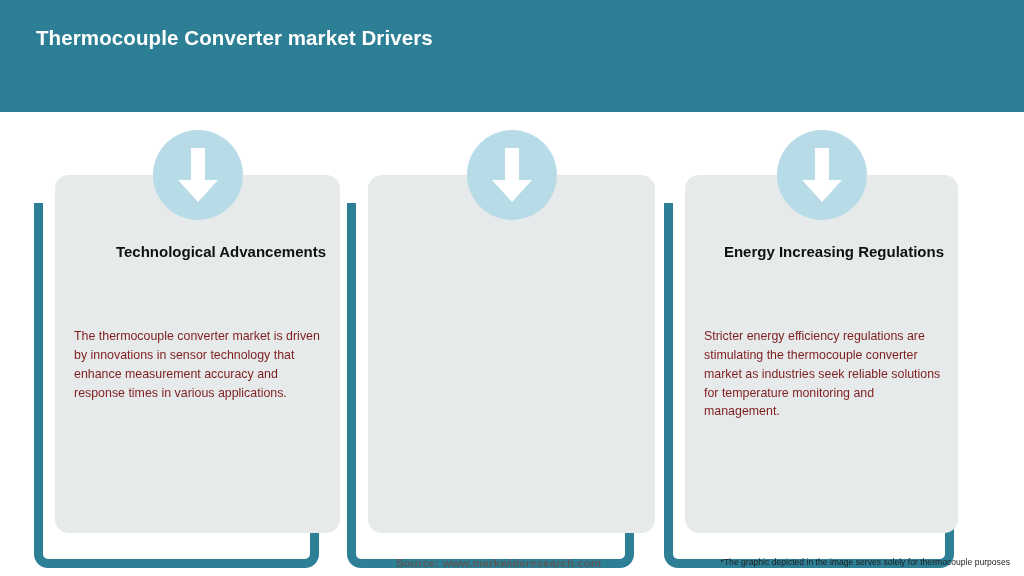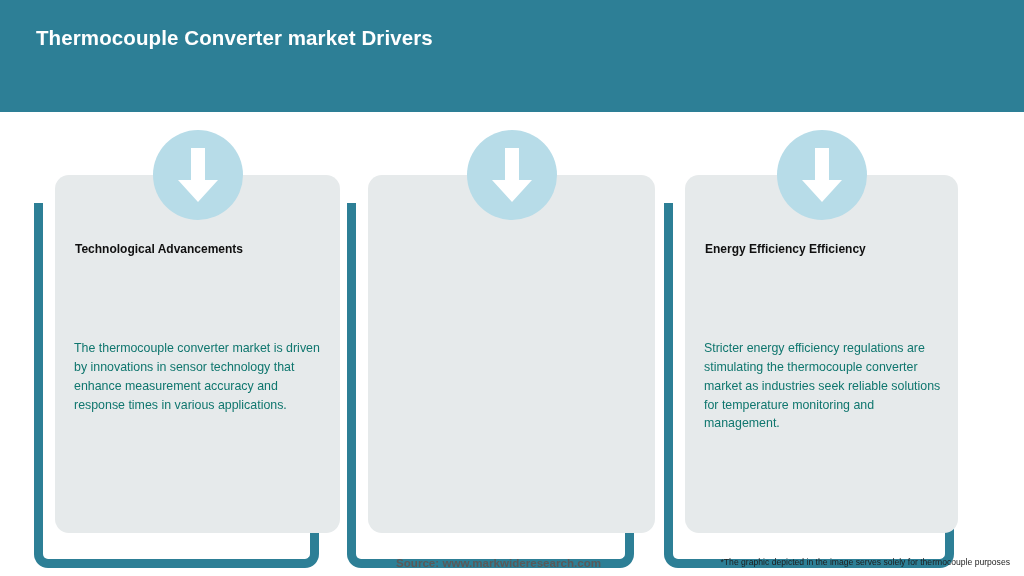--- a/index.html
+++ b/index.html
@@ -109,39 +109,38 @@
     top: 0;
     width: 100%;
     height: 358px;
     background: #e6eaeb;
     border-radius: 14px;
     box-sizing: border-box;
   }
 
   .card-title {
     position: absolute;
-    left: 20px;
+    left: 32px;
     right: 14px;
     top: 66px;
-    text-align: left;
-    font-size: 12px;
+    text-align: right;
+    font-size: 15px;
     font-weight: bold;
     color: #101010;
     line-height: 1.42;
   }
   .card-body {
     position: absolute;
     left: 19px;
     right: 14px;
     top: 152px;
     font-size: 12.4px;
-    color: #0f766e;
+    color: #7f1d1d;
     line-height: 1.52;
     text-align: left;
-    margin-top: 12px;
   }
   .card-wrap.c2 .card-body { right: 12px; }
 
   
   .icon-circle {
     position: absolute;
     top: -45px;
     left: 50%;
     transform: translateX(-50%);
     width: 90px;
@@ -203,21 +202,21 @@
     <div class="icon-circle">
       <svg width="46" height="58" viewBox="0 0 46 58">
         <polygon points="16,2 30,2 30,34 43,34 23,56 3,34 16,34" fill="#ffffff"></polygon>
       </svg>
     </div>
   </div>
 
   <div class="card-wrap c2">
     <div class="frame"></div>
     <div class="card">
-      <div class="card-title">Energy Efficiency Efficiency</div>
+      <div class="card-title">Energy Increasing Regulations</div>
       <div class="card-body">Stricter energy efficiency regulations are stimulating the thermocouple converter market as industries seek reliable solutions for temperature monitoring and management.</div>
     </div>
     <div class="icon-circle">
       <svg width="46" height="58" viewBox="0 0 46 58">
         <polygon points="16,2 30,2 30,34 43,34 23,56 3,34 16,34" fill="#ffffff"></polygon>
       </svg>
     </div>
   </div>
 </div>
 

